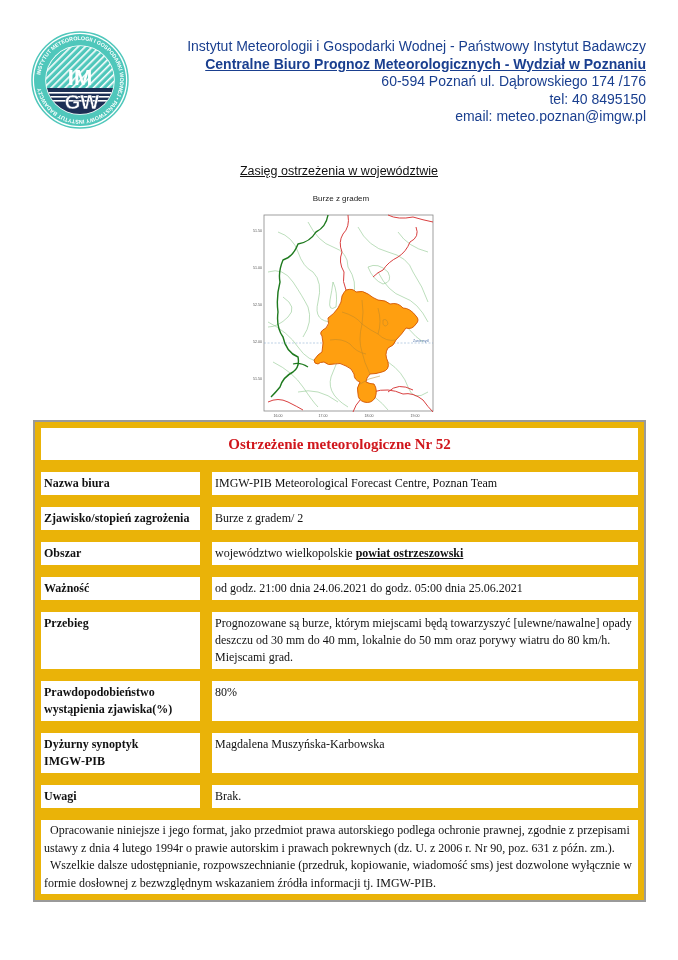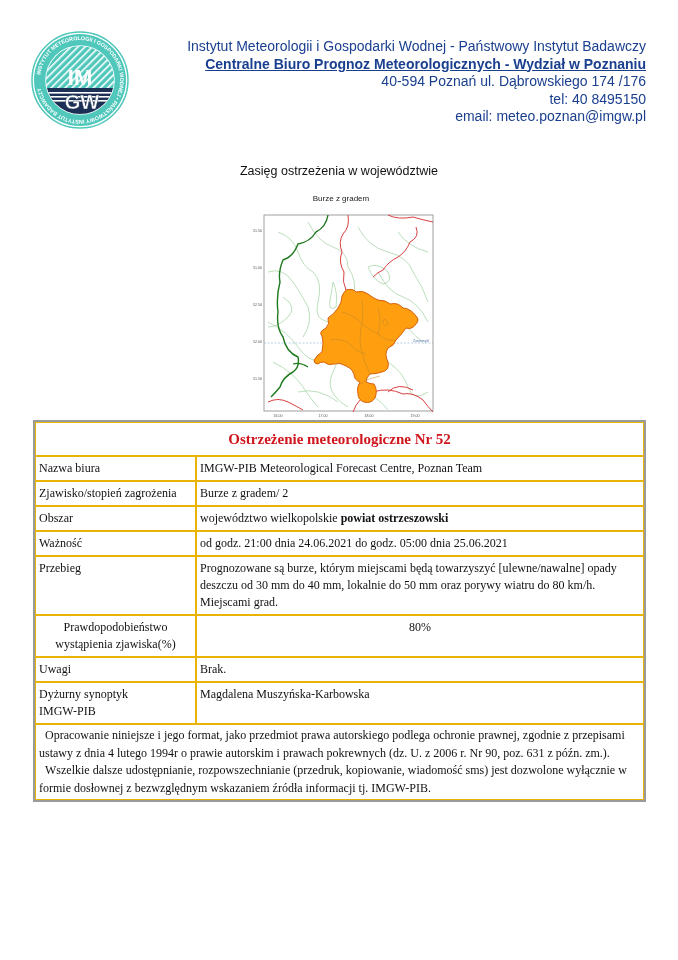--- a/index.html
+++ b/index.html
@@ -3,34 +3,34 @@
 <meta charset="utf-8">
 <style>
   html, body { margin: 0; padding: 0; background: #ffffff; }
   body { width: 678px; height: 960px; position: relative; overflow: hidden; font-family: "Liberation Sans", sans-serif; }
 
   .logo { position: absolute; left: 30px; top: 30px; width: 100px; height: 100px; }
 
   .header { position: absolute; right: 32px; top: 38px; text-align: right; font-family: "Liberation Sans", sans-serif; font-size: 14px; line-height: 17.5px; color: #1a3f8f; }
   .header .bold { font-weight: bold; text-decoration: underline; }
 
-  .map-title { position: absolute; left: 0; width: 678px; top: 164px; text-align: center; font-size: 12.5px; color: #111; }
+  .map-title { position: absolute; left: 0; width: 678px; top: 164px; text-align: center; font-size: 12.5px; color: #111; text-decoration: underline; }
   .map-subtitle { position: absolute; left: 0; width: 678px; top: 194px; text-align: center; font-size: 8px; color: #222; padding-left: 2px; }
 
   .map-wrap { position: absolute; left: 238px; top: 212px; width: 200px; height: 206px; }
   .map-wrap svg { width: 200px; height: 206px; display: block; }
 
   .table-wrap { position: absolute; left: 33px; top: 420px; width: 613px; }
   table.warn { width: 613px; border-collapse: separate; border-spacing: 0; border: 2px solid #9a9a9a; font-family: "Liberation Serif", serif; font-size: 12px; color: #111; }
-  table.warn td { border: 1px solid #eab308; padding: 3px 3px; vertical-align: top; line-height: 17px; }
-  table.warn td.lab { width: 153px; font-weight: normal; }
+  table.warn td { border: 6px solid #eab308; padding: 3px 3px; vertical-align: top; line-height: 17px; }
+  table.warn td.lab { width: 153px; font-weight: bold; }
   td.title-cell { text-align: center; color: #d0161c; font-weight: bold; font-size: 15px; height: 26px; vertical-align: middle !important; }
   .footer-cell { padding: 2px 3px !important; line-height: 17.5px !important; }
   .indent { padding-left: 6px; }
-  .b { font-weight: bold; }
+  .b { font-weight: bold; text-decoration: underline; }
 </style>
 </head>
 <body>
 
 <div class="logo">
   <svg viewBox="0 0 100 100" width="100" height="100">
     <defs>
       <clipPath id="innerClip">
           <circle cx="50" cy="50" r="34"></circle>
         </clipPath>
@@ -54,21 +54,21 @@
     <path id="ringPath" d="M 50 50 m -40 0 a 40 40 0 1 1 80 0 a 40 40 0 1 1 -80 0" fill="none"></path>
     <text font-family="Liberation Sans, sans-serif" font-size="5.4" fill="#ffffff" font-weight="bold">
       <textPath href="#ringPath" startOffset="2%">INSTYTUT METEOROLOGII I GOSPODARKI WODNEJ • PAŃSTWOWY INSTYTUT BADAWCZY</textPath>
     </text>
   </svg>
 </div>
 
 <div class="header">
   <div>Instytut Meteorologii i Gospodarki Wodnej - Państwowy Instytut Badawczy</div>
   <div class="bold">Centralne Biuro Prognoz Meteorologicznych - Wydział w Poznaniu</div>
-  <div>40-594 Poznań ul. Dąbrowskiego 174 /176</div>
+  <div>60-594 Poznań ul. Dąbrowskiego 174 /176</div>
   <div>tel: 40 8495150</div>
   <div>email: meteo.poznan@imgw.pl</div>
 </div>
 
 <div class="map-title">Zasięg ostrzeżenia w województwie</div>
 <div class="map-subtitle">Burze z gradem</div>
 
 <div class="map-wrap">
   <svg viewBox="0 0 200 206">
 
@@ -156,34 +156,34 @@
       <td><span>województwo wielkopolskie</span> <span class="b">powiat ostrzeszowski</span></td>
     </tr>
     <tr>
       <td class="lab">Ważność</td>
       <td>od godz. 21:00 dnia 24.06.2021 do godz. 05:00 dnia 25.06.2021</td>
     </tr>
     <tr>
       <td class="lab">Przebieg</td>
       <td>Prognozowane są burze, którym miejscami będą towarzyszyć [ulewne/nawalne] opady deszczu od 30 mm do 40 mm, lokalnie do 50 mm oraz porywy wiatru do 80 km/h. Miejscami grad.</td>
     </tr>
-    <tr style="height:37px;text-align:center;">
+    <tr style="height:37px;">
       <td class="lab">Prawdopodobieństwo wystąpienia zjawiska(%)</td>
       <td>80%</td>
-    </tr>
-    <tr>
-      <td class="lab">Uwagi</td>
-      <td>Brak.</td>
     </tr>
     <tr style="height:42px;">
       <td class="lab">
             <div>Dyżurny synoptyk</div>
             <div>IMGW-PIB</div>
           </td>
       <td>Magdalena Muszyńska-Karbowska</td>
+    </tr>
+    <tr>
+      <td class="lab">Uwagi</td>
+      <td>Brak.</td>
     </tr>
     <tr>
       <td colspan="2" class="footer-cell">
         <div><span class="indent"></span><span>Opracowanie niniejsze i jego format, jako przedmiot prawa autorskiego podlega ochronie prawnej, zgodnie z przepisami ustawy z dnia 4 lutego 1994r o prawie autorskim i prawach pokrewnych (dz. U. z 2006 r. Nr 90, poz. 631 z późn. zm.).</span></div>
         <div><span class="indent"></span><span>Wszelkie dalsze udostępnianie, rozpowszechnianie (przedruk, kopiowanie, wiadomość sms) jest dozwolone wyłącznie w formie dosłownej z bezwzględnym wskazaniem źródła informacji tj. IMGW-PIB.</span></div>
       </td>
     </tr>
   </tbody>
     </table>
 </div>

